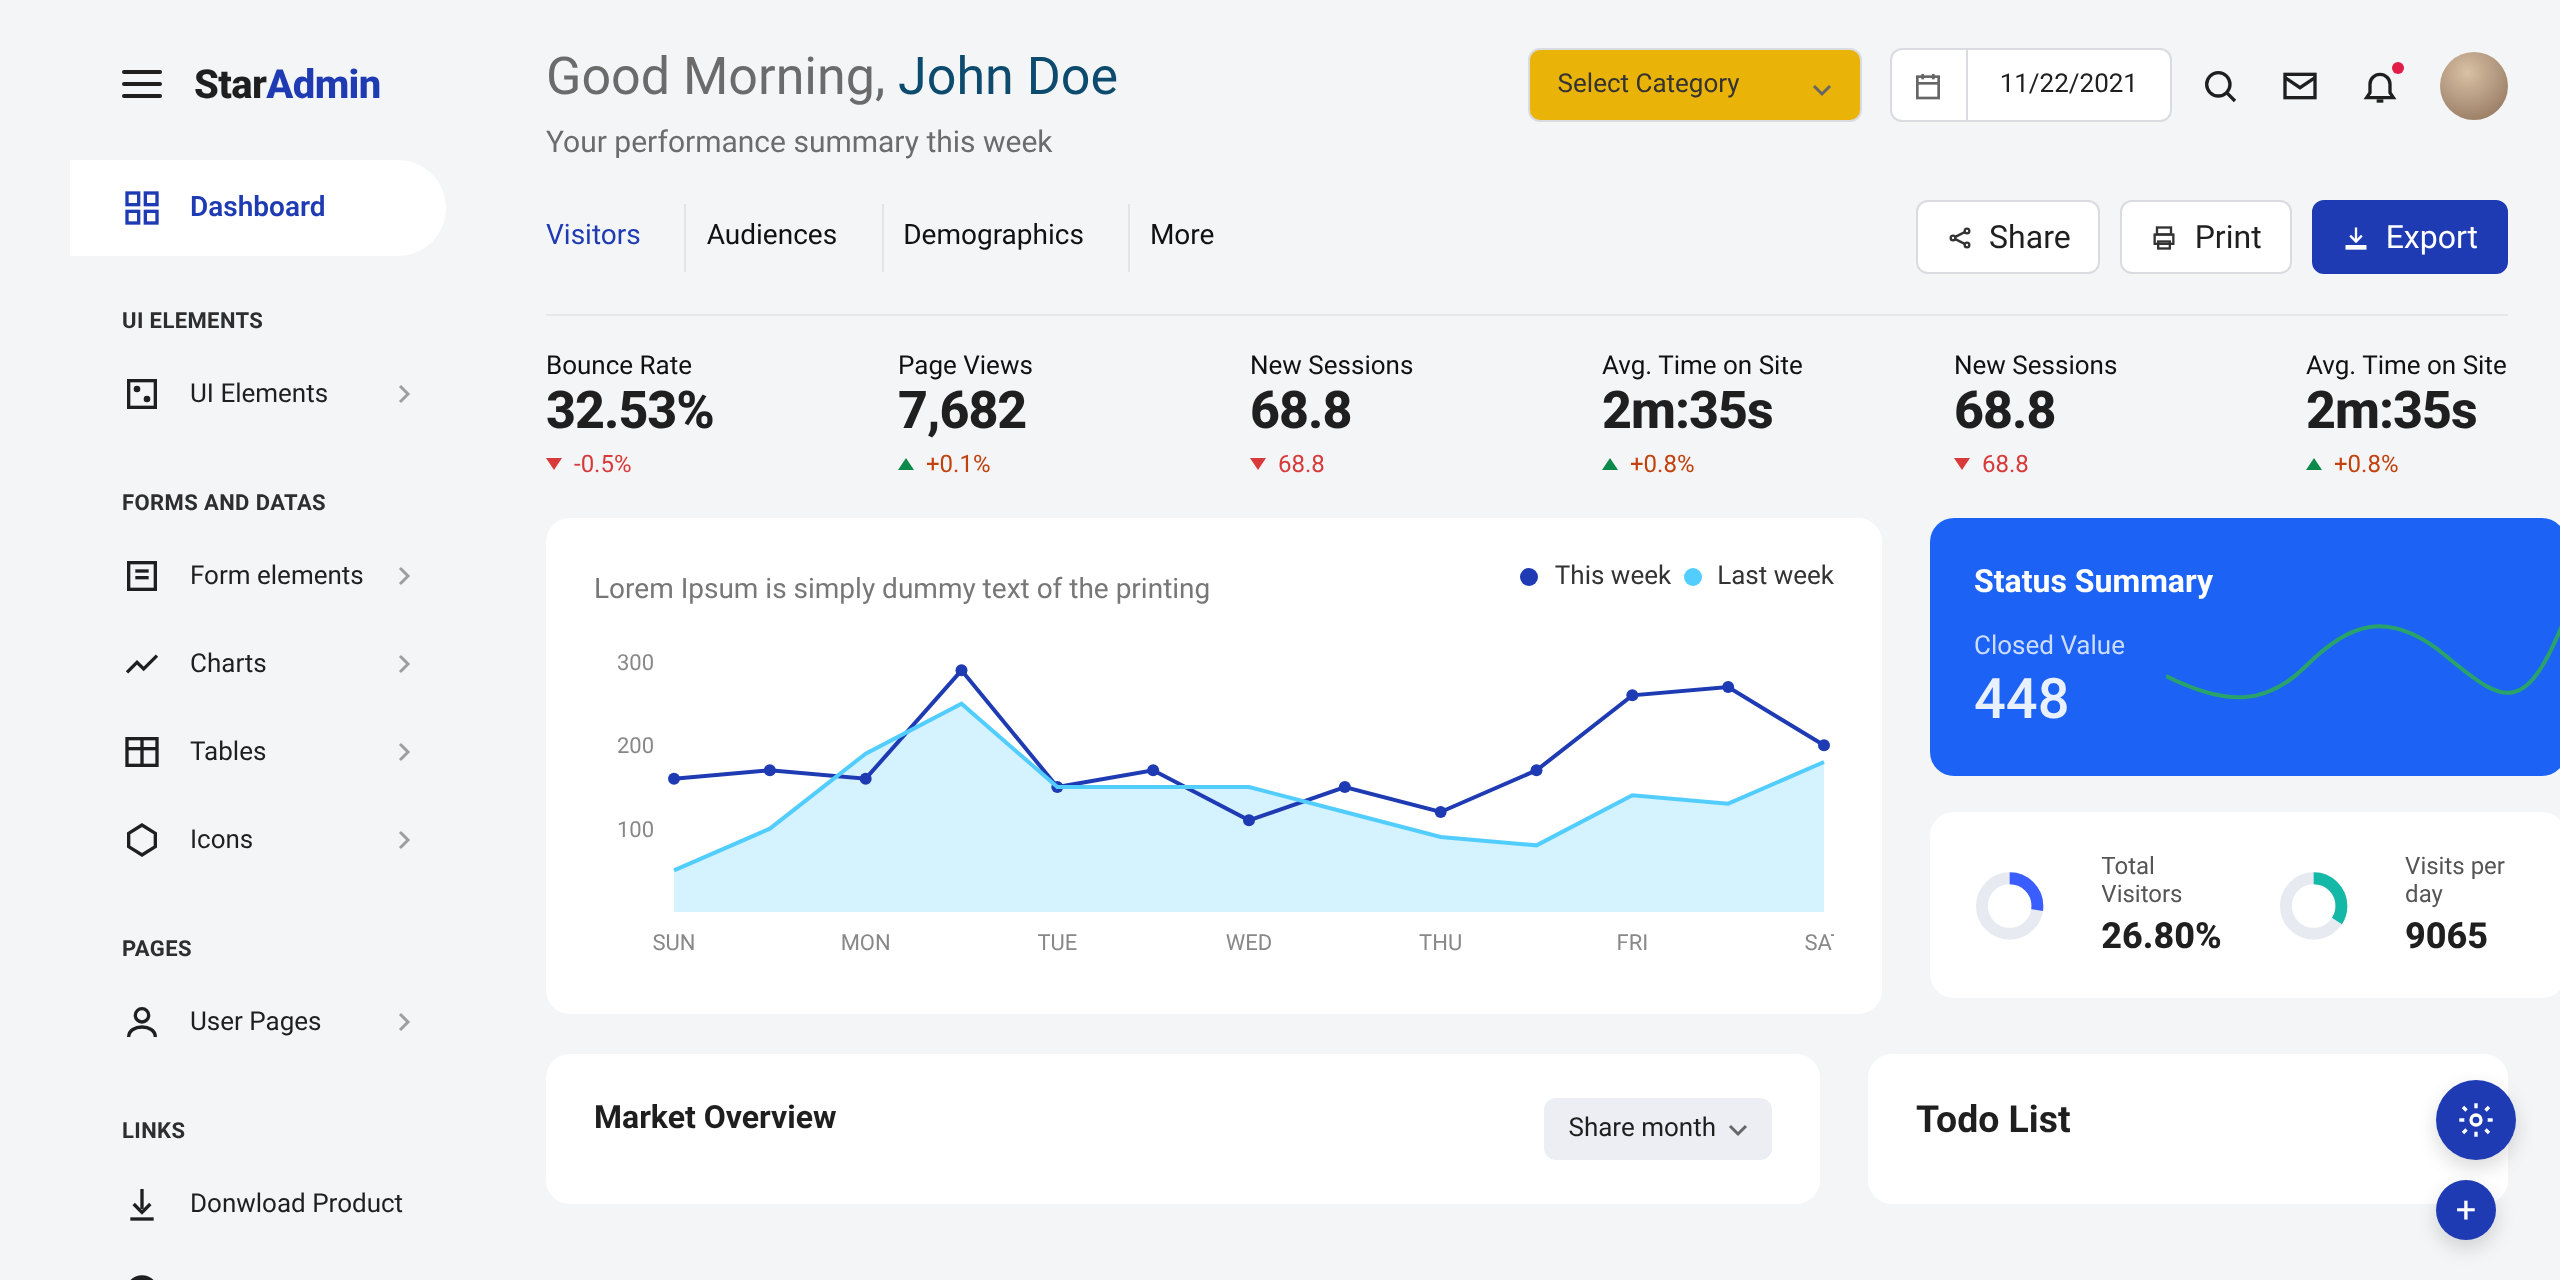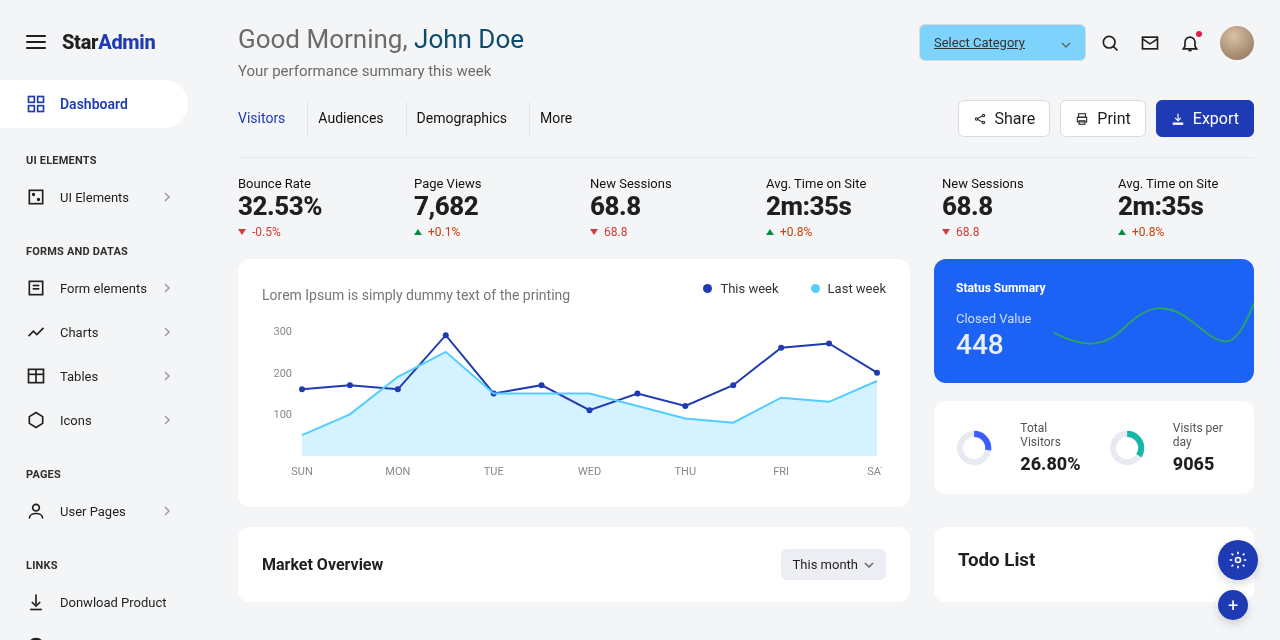--- a/index.html
+++ b/index.html
@@ -1,17 +1,17 @@
 <!DOCTYPE html>
 <html><head>
 <meta charset="utf-8">
 <style>
   * { box-sizing: border-box; margin: 0; padding: 0; font-family: -apple-system, BlinkMacSystemFont, "Segoe UI", Roboto, sans-serif; }
   body { background: #f4f5f7; width: 1280px; height: 640px; overflow: hidden; color: #1f1f1f; }
-  .layout { display: flex; height: 100%; }
+  .layout { display: flex; height: 100%; padding-left: 35px; }
 
   
   .sidebar { width: 194px; background: #f4f5f7; display: flex; flex-direction: column; }
   .brand-row { display: flex; align-items: center; gap: 16px; padding: 30px 22px 26px 26px; }
   .hamburger { width: 20px; display: flex; flex-direction: column; gap: 4px; cursor: pointer; }
   .hamburger span { height: 2px; background: #1f1f1f; border-radius: 1px; }
   .brand { font-size: 20px; font-weight: 800; letter-spacing: -0.3px; }
   .brand .blue { color: #1f3bb3; }
 
   .nav { display: flex; flex-direction: column; }
@@ -22,21 +22,21 @@
   .nav-item .grow { flex: 1; }
   .nav-item .chev { width: 10px; height: 10px; opacity: 0.35; }
 
   
   .main { flex: 1; padding: 24px 26px 0 44px; overflow: hidden; display: flex; flex-direction: column; gap: 20px; }
   .topbar { display: flex; align-items: flex-start; }
   .greet h1 { font-size: 26px; font-weight: 400; color: #6b6b6b; }
   .greet h1 strong { font-weight: 400; color: #0c4a6e; }
   .greet p { margin-top: 8px; font-size: 15px; color: #6c6c6c; }
   .top-right { margin-left: auto; display: flex; align-items: center; gap: 14px; }
-  .select-cat { border: 1px solid #d9dbe1; border-radius: 6px; padding: 10px 14px; font-size: 13px; color: #333; display: flex; align-items: flex-end; gap: 36px; background: #7dd3fc; cursor: pointer; text-decoration: underline; }
+  .select-cat { border: 1px solid #d9dbe1; border-radius: 6px; padding: 10px 14px; font-size: 13px; color: #333; display: flex; align-items: flex-end; gap: 36px; background: #eab308; cursor: pointer; }
   .date-group { display: flex; }
   .date-group .cal { border: 1px solid #d9dbe1; border-right: none; border-radius: 6px 0 0 6px; width: 38px; display: flex; align-items: center; justify-content: center; background: #fff; }
   .date-group .date { border: 1px solid #d9dbe1; border-radius: 0 6px 6px 0; padding: 10px 16px; font-size: 13px; background: #fff; }
   .top-icons { display: flex; align-items: center; gap: 20px; }
   .top-icons .ic { width: 20px; height: 20px; cursor: pointer; position: relative; }
   .bell-dot::after { content:''; position:absolute; top:-2px; right:-2px; width:6px; height:6px; background:#e11d48; border-radius:50%; }
   .avatar { width: 34px; height: 34px; border-radius: 50%; background: radial-gradient(circle at 40% 30%, #d9c1a5, #8a6e56); cursor: pointer; }
 
   .tabs-row { display: flex; align-items: center; }
   .tabs { display: flex; }
@@ -57,38 +57,38 @@
   .delta .tri { width: 0; height: 0; border-left: 4px solid transparent; border-right: 4px solid transparent; }
   .delta.up .tri { border-bottom: 6px solid #0c8a4b; }
   .delta.down .tri { border-top: 6px solid #d83a3a; }
 
   .grid { display: flex; gap: 24px; }
   .card { background: #fff; border-radius: 12px; padding: 22px 24px; }
   .chart-card { flex: 1; }
   .chart-head { display: flex; align-items: flex-start; }
   .chart-head h3 { font-size: 16px; font-weight: 700; }
   .chart-head p { font-size: 14px; color: #777; margin-top: 6px; }
-  .legend { margin-left: auto; display: flex; gap: 32px; font-size: 13px; color: #333; }
+  .legend { margin-left: auto; display: flex; gap: 6px; font-size: 13px; color: #333; }
   .legend .item { display: flex; align-items: center; gap: 8px; }
   .dot { width: 9px; height: 9px; border-radius: 50%; }
   .chart-body { margin-top: 18px; }
 
   .side-col { width: 320px; display: flex; flex-direction: column; gap: 18px; }
   .status-card { background: #1c62f5; color: #fff; border-radius: 12px; padding: 22px 22px; position: relative; overflow: hidden; }
-  .status-card h3 { font-size: 12px; font-weight: 700; }
+  .status-card h3 { font-size: 16px; font-weight: 700; }
   .status-card .sub { margin-top: 16px; font-size: 13px; color: #cdddff; }
   .status-card .big { font-size: 28px; font-weight: 500; margin-top: 2px; color: #e9f0ff; }
   .mini-card { background: #fff; border-radius: 12px; padding: 20px 22px; display: flex; gap: 28px; align-items: center; }
   .donut { width: 44px; height: 44px; }
   .mini .lab { font-size: 12px; color: #555; }
   .mini .val { font-size: 18px; font-weight: 800; margin-top: 4px; }
 
   .bottom-row { display: flex; gap: 24px; }
   .market { flex: 1; }
-  .market .mh { display: flex; align-items: center; }
+  .market .mh { display: flex; align-items: flex-start; }
   .market h3 { font-size: 16px; font-weight: 700; }
   .period-btn { margin-left: auto; background: #eceef3; border-radius: 6px; padding: 8px 12px; font-size: 13px; display:flex; align-items:center; gap:6px; cursor:pointer; }
   .todo { width: 320px; }
 
   .fab-stack { position: fixed; right: 22px; bottom: 20px; display: flex; flex-direction: column; gap: 10px; }
   .fab { width: 40px; height: 40px; border-radius: 50%; background: #1f3bb3; color:#fff; display:flex; align-items:center; justify-content:center; box-shadow: 0 4px 10px rgba(0,0,0,0.15); cursor:pointer; font-size: 20px; }
   .fab.small { width: 30px; height: 30px; font-size: 18px; }
 </style>
 </head>
 <body>
@@ -210,20 +210,31 @@
       <div class="greet">
         <h1><span>Good Morning, </span><strong>John Doe</strong></h1>
         <p>Your performance summary this week</p>
       </div>
       <div class="top-right">
         <div class="select-cat">
           <span>Select Category</span>
           <svg width="10" height="10" viewBox="0 0 10 10">
               <path d="M1 3l4 4 4-4" fill="none" stroke="#666" stroke-width="1.5"></path>
             </svg>
+        </div>
+        <div class="date-group">
+          <div class="cal">
+              <svg width="16" height="16" viewBox="0 0 24 24" fill="none" stroke="#666" stroke-width="2">
+                <rect x="4" y="5" width="16" height="16"></rect>
+                <line x1="4" y1="10" x2="20" y2="10"></line>
+                <line x1="8" y1="3" x2="8" y2="7"></line>
+                <line x1="16" y1="3" x2="16" y2="7"></line>
+              </svg>
+            </div>
+          <div class="date">11/22/2021</div>
         </div>
         <div class="top-icons">
           <svg class="ic" viewBox="0 0 24 24" fill="none" stroke="#1f1f1f" stroke-width="2">
               <circle cx="11" cy="11" r="7"></circle>
               <line x1="21" y1="21" x2="16" y2="16"></line>
             </svg>
           <svg class="ic" viewBox="0 0 24 24" fill="none" stroke="#1f1f1f" stroke-width="2">
               <rect x="3" y="5" width="18" height="14"></rect>
               <polyline points="3 7 12 13 21 7"></polyline>
             </svg>
@@ -401,21 +412,21 @@
             </div>
         </div>
       </div>
     </div>
 
     <div class="bottom-row">
       <div class="card market">
         <div class="mh">
           <h3>Market Overview</h3>
           <div class="period-btn">
-            <span>This month</span>
+            <span>Share month</span>
             <svg width="10" height="10" viewBox="0 0 10 10">
                 <path d="M1 3l4 4 4-4" fill="none" stroke="#666" stroke-width="1.5"></path>
               </svg>
           </div>
         </div>
       </div>
       <div class="card todo">
         <h3>Todo List</h3>
       </div>
     </div>

